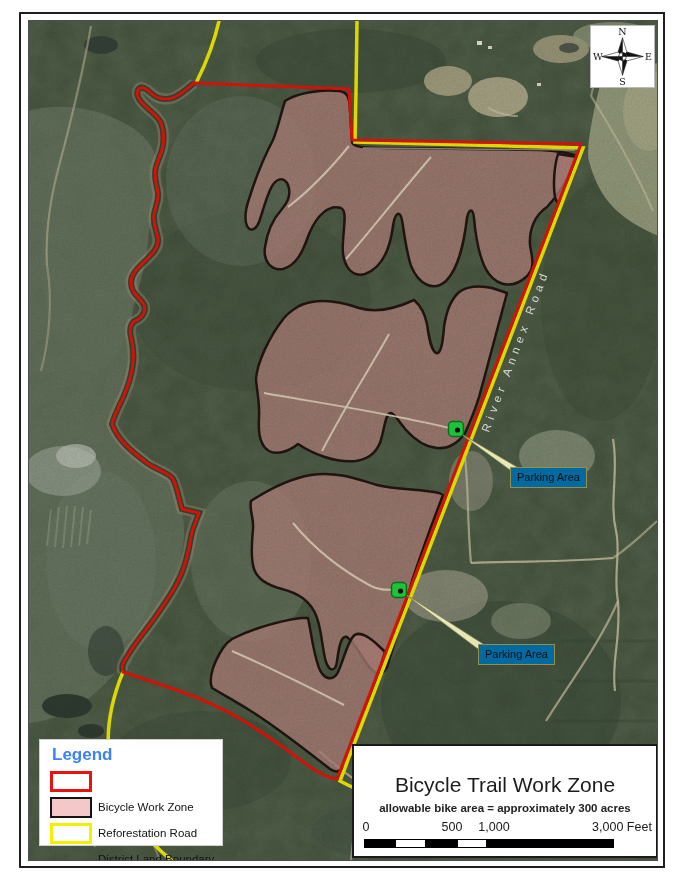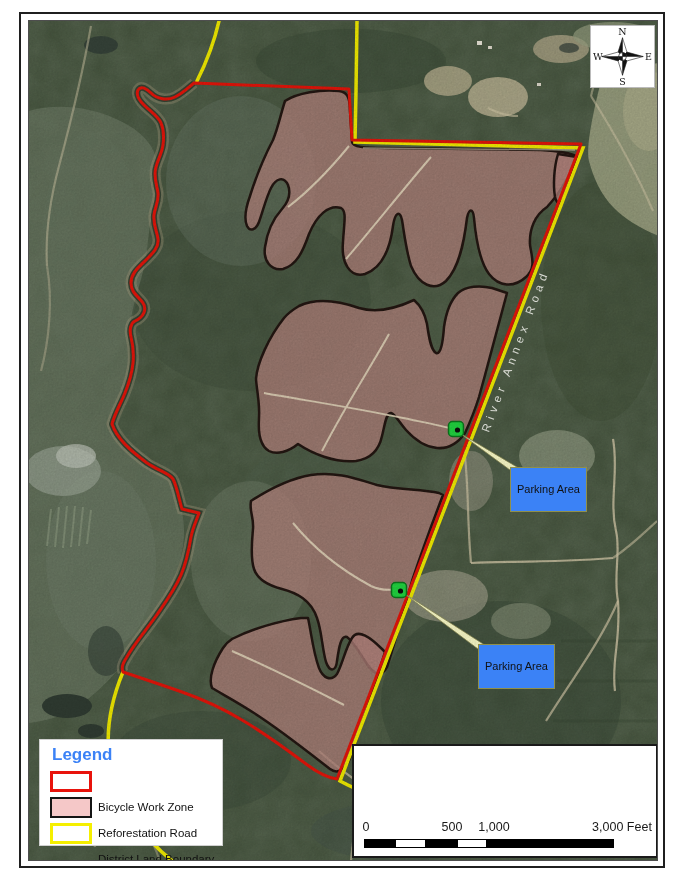--- a/index.html
+++ b/index.html
@@ -14,22 +14,22 @@
   
   .compass{position:absolute;left:561px;top:4px;width:65px;height:63px;background:#ffffff;
         border:1px solid #bbb;box-sizing:border-box;}
   .compass .dir{position:absolute;font-family:"DejaVu Serif", serif;font-size:9.5px;color:#111;}
   .compass .n{left:50%;top:0px;transform:translateX(-50%);}
   .compass .s{left:50%;bottom:0px;transform:translateX(-50%);}
   .compass .e{right:2px;top:50%;transform:translateY(-56%);}
   .compass .w{left:2px;top:50%;transform:translateY(-56%);}
 
   
-  .callout{position:absolute;background:#3b82f6;border:1px solid #90904a;color:#111;
-        font-size:11px;line-height:1;padding:16px 6px;white-space:nowrap;}
+  .callout{position:absolute;background:#0369a1;border:1px solid #90904a;color:#111;
+        font-size:11px;line-height:1;padding:4px 6px;white-space:nowrap;}
   .callout-1{left:481px;top:446px;}
   .callout-2{left:449px;top:623px;}
 
   
   .legend{position:absolute;left:10px;top:718px;width:184px;height:107px;background:#ffffff;
         border:1px solid #d0d0d0;box-sizing:border-box;}
   .legend-title{position:absolute;left:12px;top:5px;font-size:17px;font-weight:bold;color:#3b82f6;}
   .legend-row{position:absolute;left:10px;height:20px;}
   .legend-row .swatch{position:absolute;left:0;top:0;width:36px;height:15px;background:#fff;}
   .legend-row .lab{position:absolute;left:48px;top:2px;font-size:11.5px;white-space:nowrap;color:#111;margin-top:28px;}
@@ -274,20 +274,22 @@
         <span class="swatch sw-pink"></span>
         <span class="lab">Reforestation Road</span>
       </div>
       <div class="legend-row row-2">
         <span class="swatch sw-yellow"></span>
         <span class="lab">District Land Boundary</span>
       </div>
     </div>
 
     <div class="titlebox">
+      <div class="tb-line2">Bicycle Trail Work Zone</div>
+      <div class="tb-sub">allowable bike area = approximately 300 acres</div>
       <span class="tick tick-0">0</span>
       <span class="tick tick-1">500</span>
       <span class="tick tick-2">1,000</span>
       <span class="tick tick-3">3,000 Feet</span>
       <div class="scalebar">
         <div class="seg seg-b" style="width:31px"></div>
         <div class="seg seg-w" style="width:31px"></div>
         <div class="seg seg-b" style="width:31px"></div>
         <div class="seg seg-w" style="width:30px"></div>
         <div class="seg seg-b" style="width:127px"></div>

